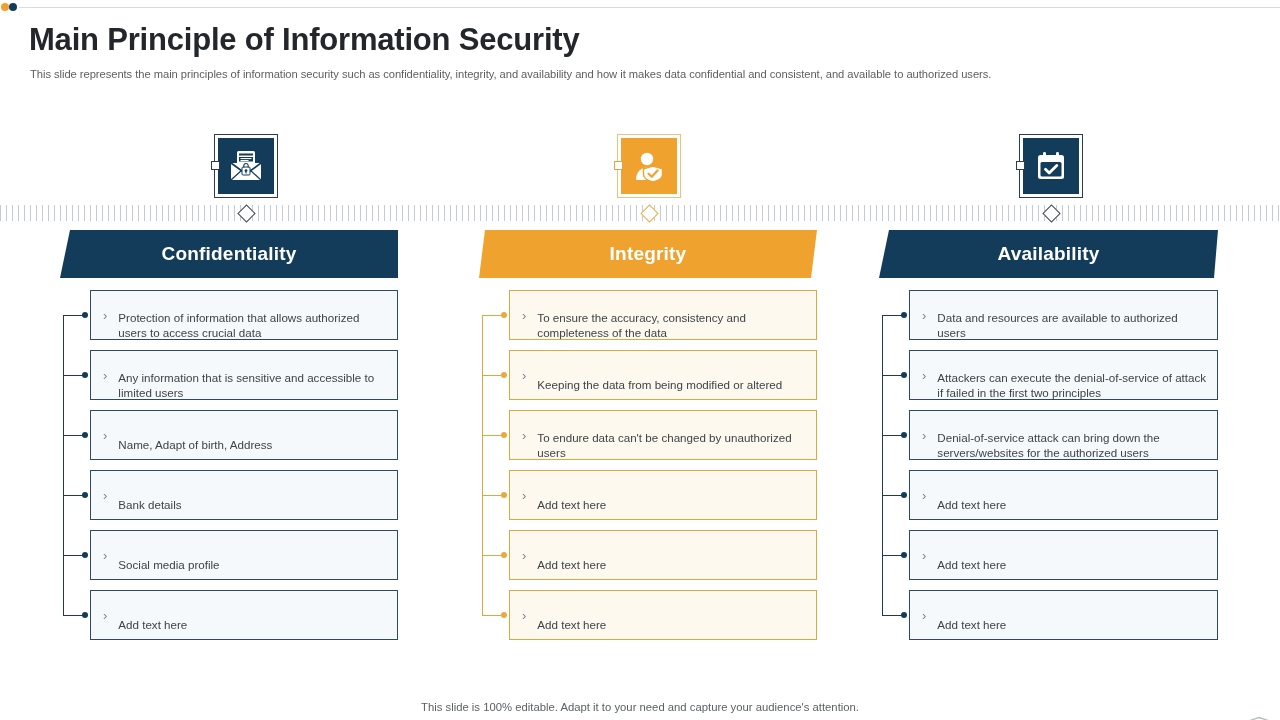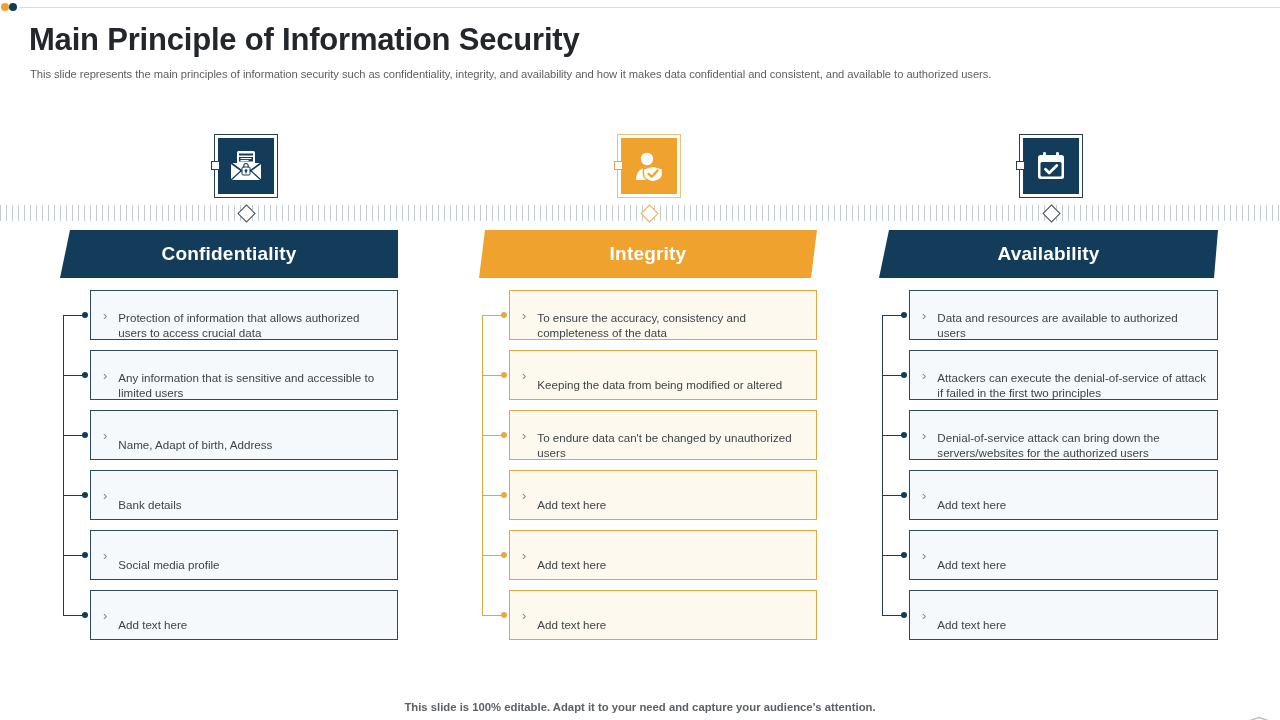--- a/index.html
+++ b/index.html
@@ -198,21 +198,20 @@
   .spine.orange { background: #dba93f; }
 
   
   .footer-note {
     position: absolute;
     left: 0; top: 701px;
     width: 1280px;
     text-align: center;
     font-size: 11.3px;
     color: #5c6166;
-    font-weight: bold;
   }
   .page-badge {
     position: absolute;
     right: 7px; top: 716px;
     width: 28px; height: 30px;
   }
   .page-badge .num {
     position: absolute;
     left: 0; top: 8px;
     width: 28px;

